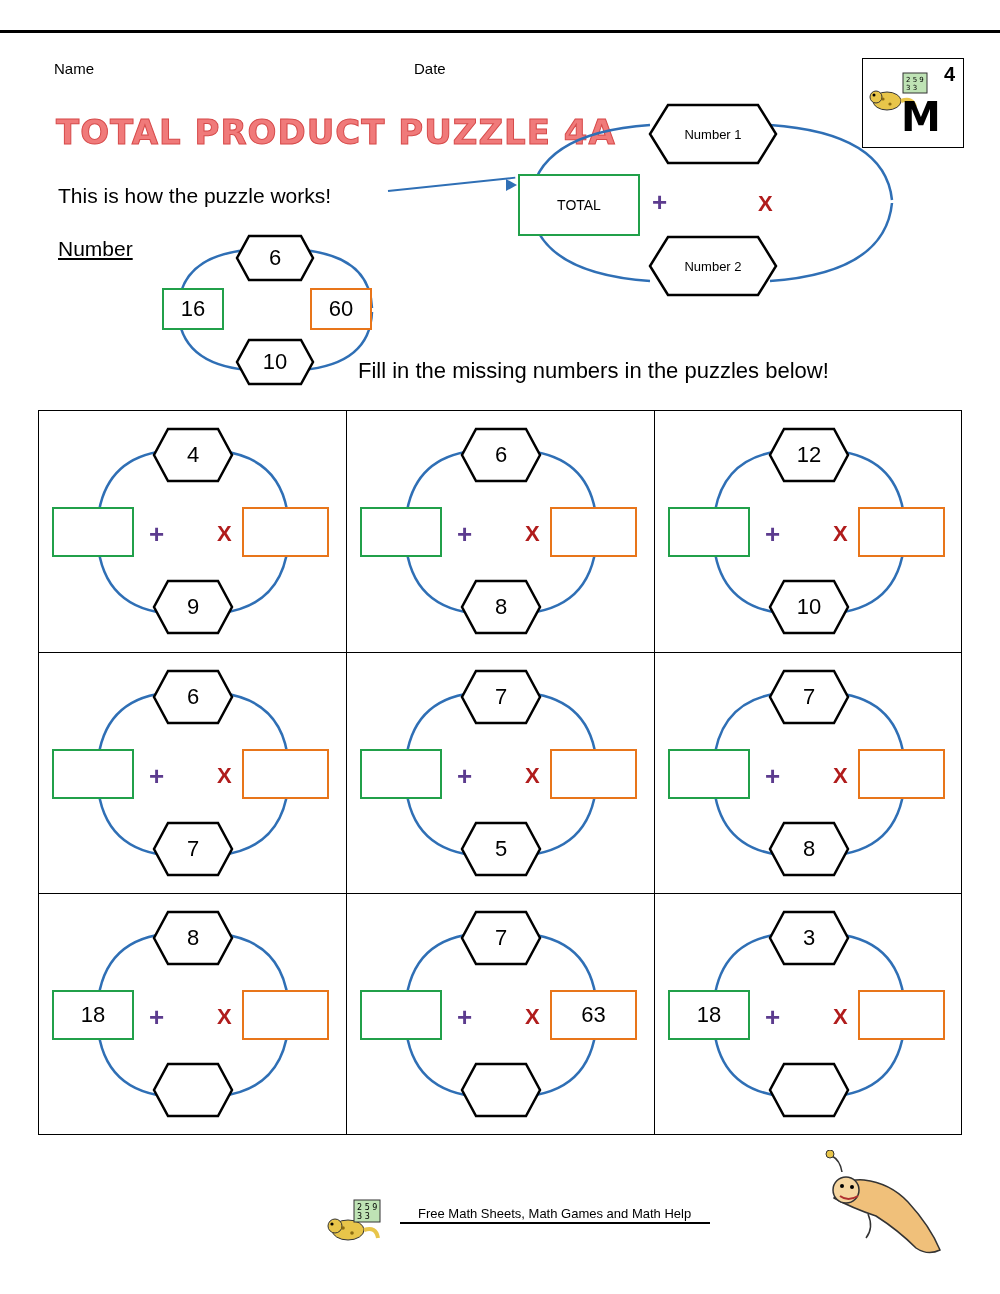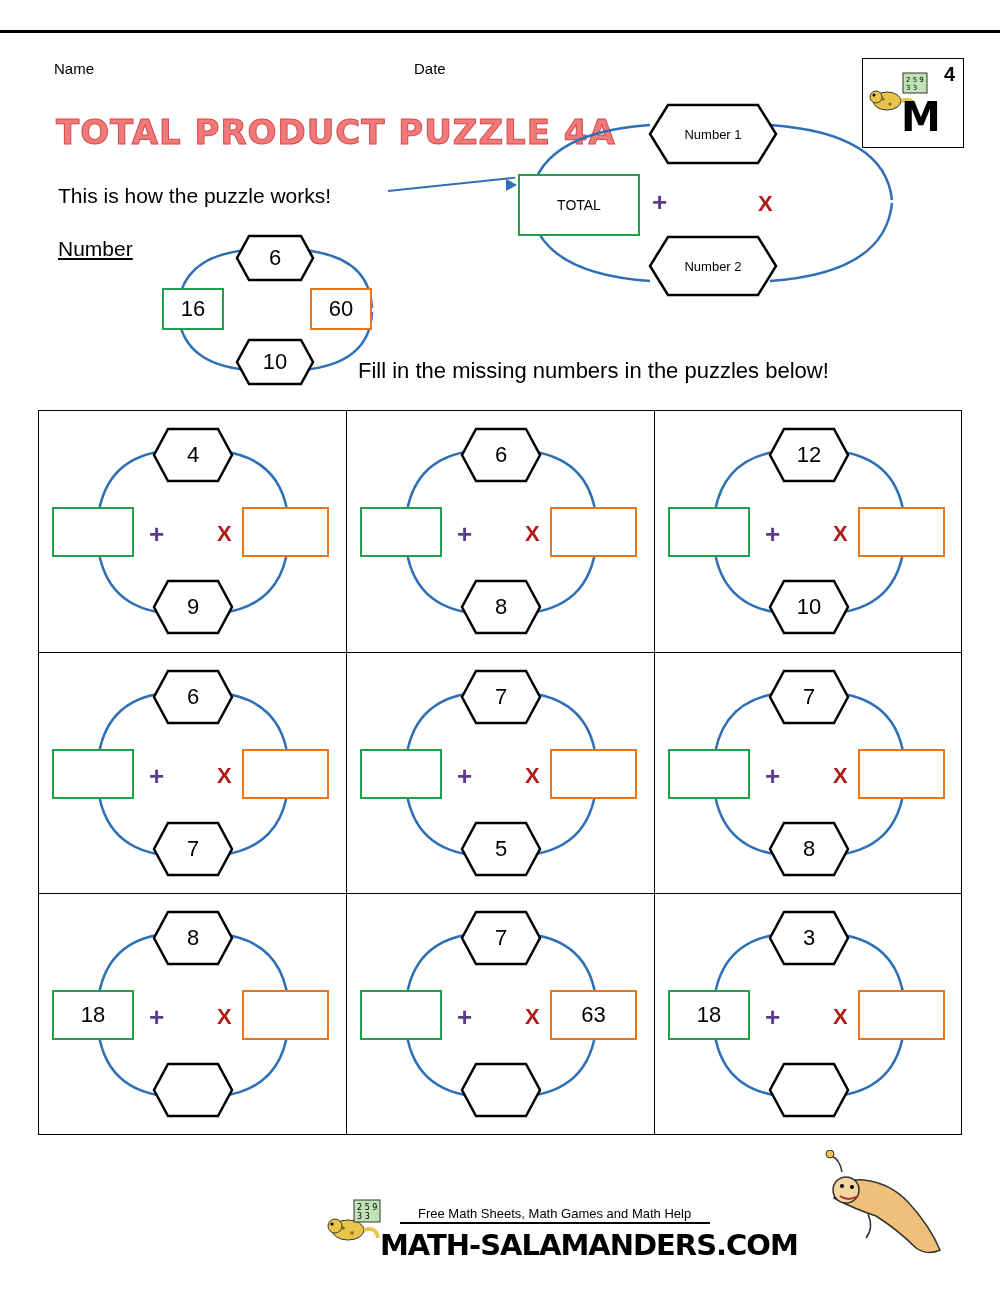--- a/index.html
+++ b/index.html
@@ -472,21 +472,20 @@
     <circle cx="21" cy="32" r="1.8" fill="#8a6b12"></circle>
     <circle cx="30" cy="37" r="1.8" fill="#8a6b12"></circle>
     <path d="M42 34 Q54 30 56 42" stroke="#e8c54a" stroke-width="4" fill="none"></path>
     <rect x="32" y="4" width="26" height="22" fill="#bfe3b5" stroke="#333" stroke-width="1"></rect>
     <text x="35" y="14" font-size="8" font-family="DejaVu Sans, sans-serif">2 5 9</text>
     <text x="35" y="23" font-size="8" font-family="DejaVu Sans, sans-serif">3 3</text>
   </svg>
 
   <div class="footer-text">Free Math Sheets, Math Games and Math Help</div>
   <div class="footer-line"></div>
-  <div class="footer-brand">MATH-SALAMANDERS.COM</div>
 
   <svg class="sal" style="left:812px;top:1150px;" width="150" height="120" viewBox="0 0 150 120">
     <path d="M22 48 Q30 28 52 30 Q78 33 96 52 Q118 76 128 100 Q116 106 104 98 Q86 80 64 66 Q40 58 22 48 Z" fill="#f0c07a" stroke="#333" stroke-width="1.5"></path>
     <circle cx="34" cy="40" r="13" fill="#f6d6a0" stroke="#333" stroke-width="1.5"></circle>
     <circle cx="30" cy="36" r="2" fill="#000"></circle>
     <circle cx="40" cy="37" r="2" fill="#000"></circle>
     <path d="M28 46 Q36 52 46 46" stroke="#b03030" stroke-width="2" fill="none"></path>
     <path d="M30 22 Q28 10 20 6" stroke="#333" stroke-width="1.5" fill="none"></path>
     <circle cx="18" cy="4" r="4" fill="#e8c54a" stroke="#333" stroke-width="1"></circle>
     <path d="M56 64 Q62 78 54 88" stroke="#333" stroke-width="1.5" fill="none"></path>

